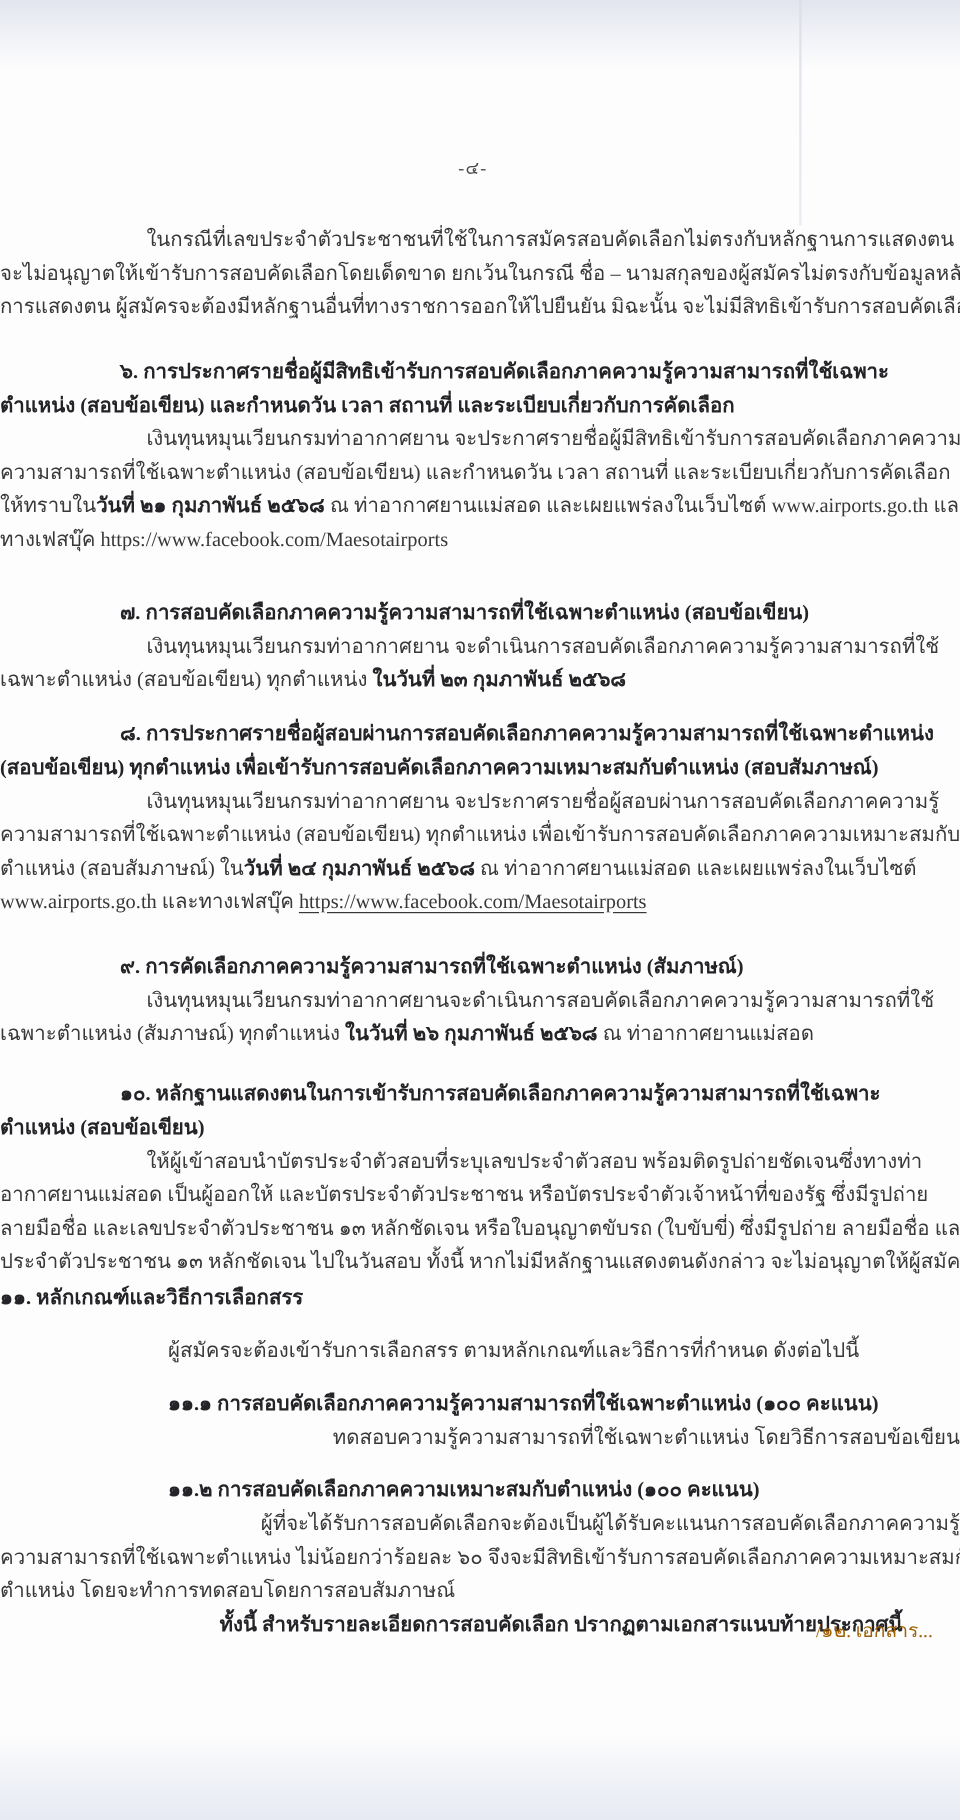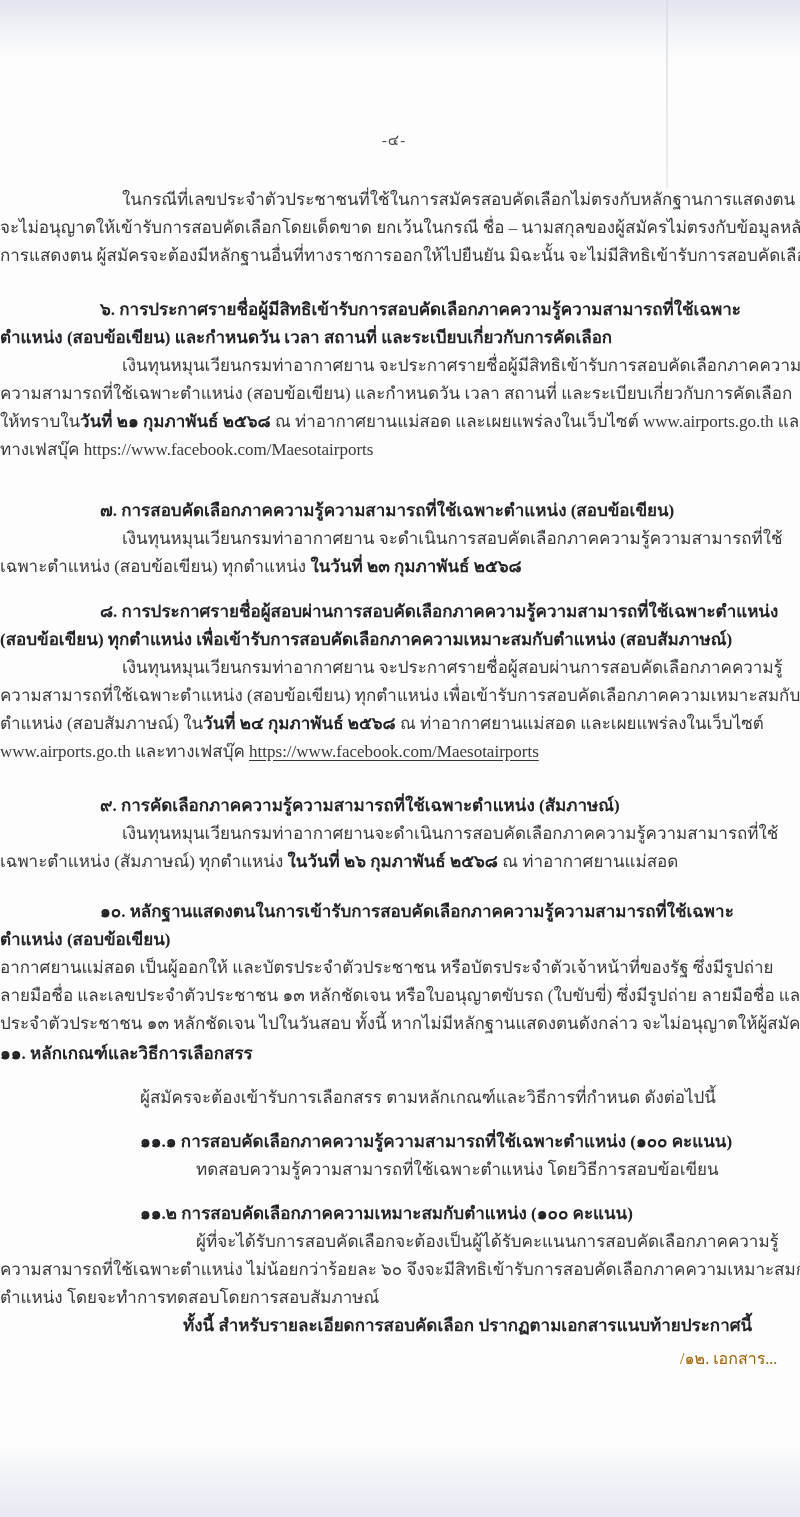--- a/index.html
+++ b/index.html
@@ -22,21 +22,21 @@
   .doc section{display:block;}
   .line{height:28px;line-height:28px;white-space:nowrap;overflow:visible;}
   .line span{display:inline;}
   .seg-bold{font-weight:700;color:#242428;}
   .seg-underline{text-decoration:underline;text-underline-offset:3px;}
   .ind-none{padding-left:0;}
   .ind-h{padding-left:100px;}
   .ind-para{padding-left:122px;}
   .ind-s11h{}
   .ind-s11a{padding-left:140px;margin-top:16px;}
-  .ind-s11b{padding-left:196px;}
+  .ind-s11b{padding-left:196px;text-align:right;}
   .ind-center{padding-left:183px;}
   .footer-note{position:absolute;top:1346px;left:680px;width:120px;height:24px;
     font-size:16px;color:#a16207;white-space:nowrap;}
 </style>
 </head>
 <body>
 
 <div class="page">
   <div class="edge-top"></div>
   <div class="edge-bottom"></div>
@@ -70,20 +70,21 @@
         <div class="line ind-none"><span class="">www.airports.go.th และทางเฟสบุ๊ค </span><span class="seg-underline">https://www.facebook.com/Maesotairports</span></div>
       </section>
       <section style="margin-top: 26px;">
         <div class="line ind-h"><span class="seg-bold ">๙. การคัดเลือกภาคความรู้ความสามารถที่ใช้เฉพาะตำแหน่ง (สัมภาษณ์)</span></div>
         <div class="line ind-para"><span class="">เงินทุนหมุนเวียนกรมท่าอากาศยานจะดำเนินการสอบคัดเลือกภาคความรู้ความสามารถที่ใช้</span></div>
         <div class="line ind-none"><span class="">เฉพาะตำแหน่ง (สัมภาษณ์) ทุกตำแหน่ง </span><span class="seg-bold ">ในวันที่ ๒๖ กุมภาพันธ์ ๒๕๖๘</span><span class=""> ณ ท่าอากาศยานแม่สอด</span></div>
       </section>
       <section style="margin-top: 22px;">
         <div class="line ind-h"><span class="seg-bold ">๑๐. หลักฐานแสดงตนในการเข้ารับการสอบคัดเลือกภาคความรู้ความสามารถที่ใช้เฉพาะ</span></div>
         <div class="line ind-none"><span class="seg-bold ">ตำแหน่ง (สอบข้อเขียน)</span></div>
+        <div class="line ind-para"><span class="">ให้ผู้เข้าสอบนำบัตรประจำตัวสอบที่ระบุเลขประจำตัวสอบ พร้อมติดรูปถ่ายชัดเจนซึ่งทางท่า</span></div>
         <div class="line ind-none"><span class="">อากาศยานแม่สอด เป็นผู้ออกให้ และบัตรประจำตัวประชาชน หรือบัตรประจำตัวเจ้าหน้าที่ของรัฐ ซึ่งมีรูปถ่าย</span></div>
         <div class="line ind-none"><span class="">ลายมือชื่อ และเลขประจำตัวประชาชน ๑๓ หลักชัดเจน หรือใบอนุญาตขับรถ (ใบขับขี่) ซึ่งมีรูปถ่าย ลายมือชื่อ และเลข</span></div>
         <div class="line ind-none"><span class="">ประจำตัวประชาชน ๑๓ หลักชัดเจน ไปในวันสอบ ทั้งนี้ หากไม่มีหลักฐานแสดงตนดังกล่าว จะไม่อนุญาตให้ผู้สมัครเข้าสอบ</span></div>
       </section>
       <section style="margin-top: 2px;">
         <div class="line ind-s11h"><span class="seg-bold ">๑๑. หลักเกณฑ์และวิธีการเลือกสรร</span></div>
         <div class="line ind-s11a"><span class="">ผู้สมัครจะต้องเข้ารับการเลือกสรร ตามหลักเกณฑ์และวิธีการที่กำหนด ดังต่อไปนี้</span></div>
         <div class="line ind-s11a"><span class="seg-bold ">๑๑.๑ การสอบคัดเลือกภาคความรู้ความสามารถที่ใช้เฉพาะตำแหน่ง (๑๐๐ คะแนน)</span></div>
         <div class="line ind-s11b"><span class="">ทดสอบความรู้ความสามารถที่ใช้เฉพาะตำแหน่ง โดยวิธีการสอบข้อเขียน</span></div>
         <div class="line ind-s11a"><span class="seg-bold ">๑๑.๒ การสอบคัดเลือกภาคความเหมาะสมกับตำแหน่ง (๑๐๐ คะแนน)</span></div>

